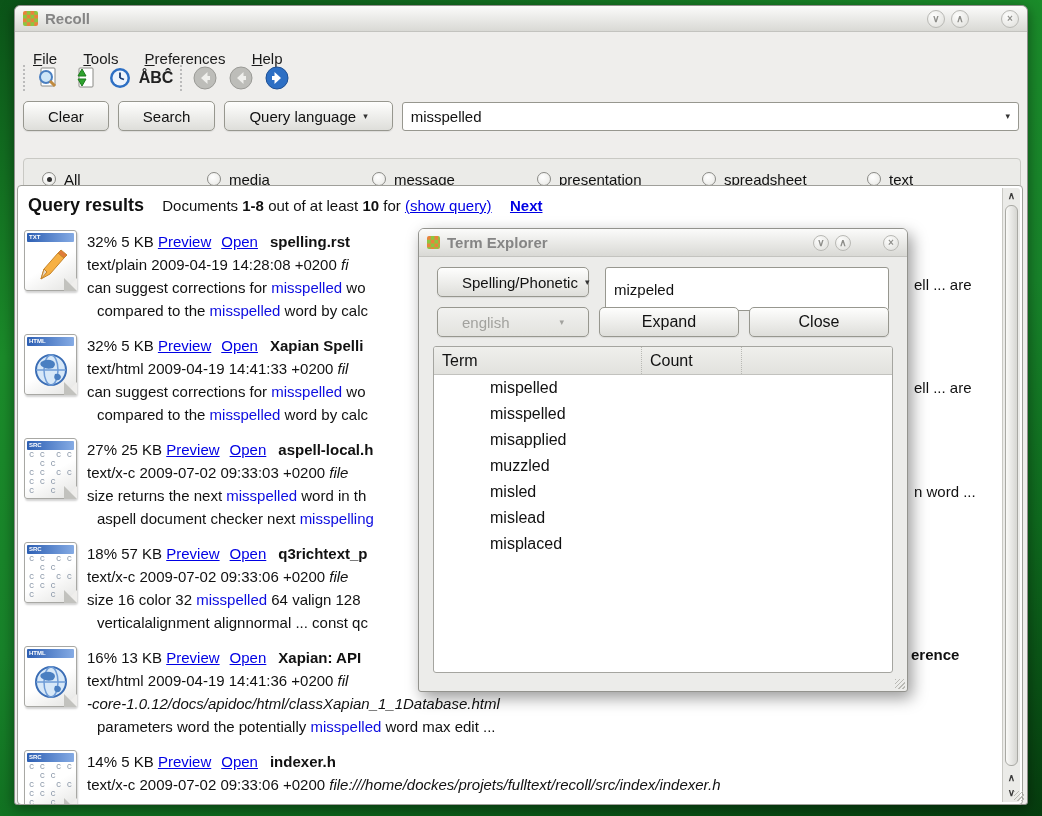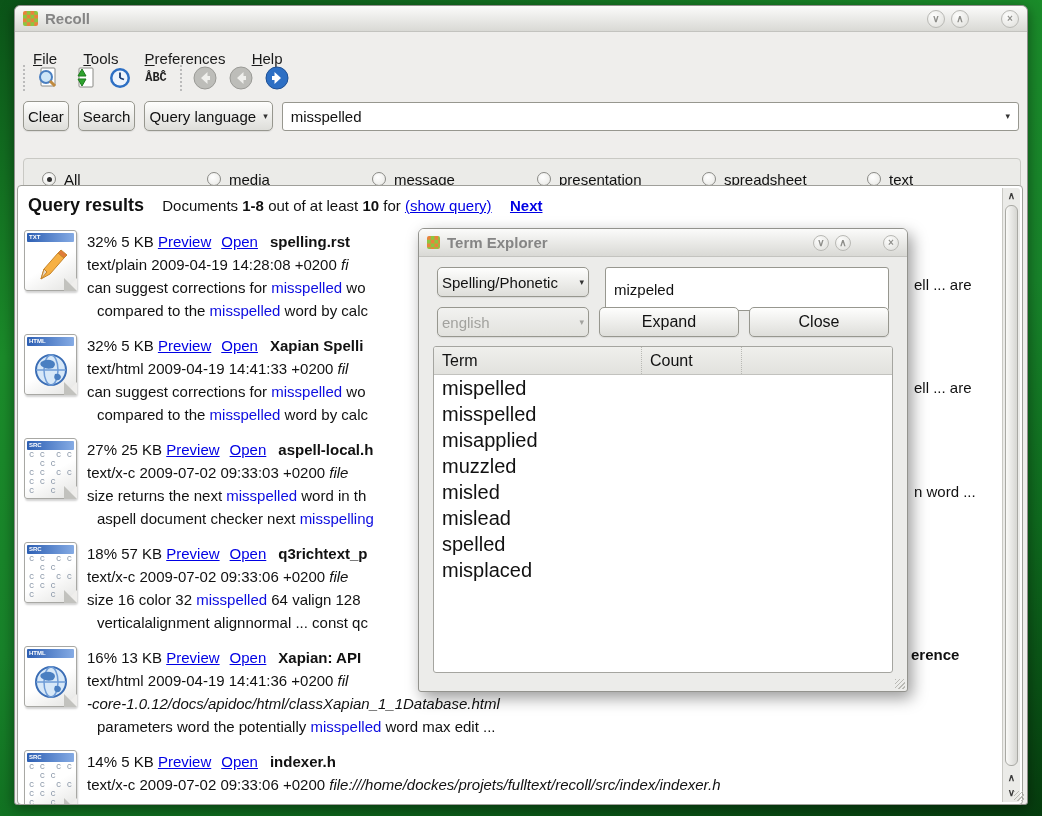--- a/index.html
+++ b/index.html
@@ -27,25 +27,25 @@
   
   .menubar { height:28px; padding:14px 10px; }
   .menu-item { display:inline-block; padding:4px 8px; margin-right:6px; color:#1a1a1a; }
   .menu-item::first-letter { text-decoration:underline; }
   
   .toolbar { height:36px; display:flex; align-items:center; padding:0 6px; gap:8px; }
   .tb-sep { width:5px; height:26px;
     background:repeating-linear-gradient(180deg,#bbb 0 2px, transparent 2px 4px);
     background-size:2px 100%; background-repeat:no-repeat; background-position:center; }
   .tb-btn { width:28px; height:28px; display:flex; align-items:center; justify-content:center; }
-  .tb-spell { font-size:12px; font-weight:bold; color:#222; letter-spacing:0;font-family:Liberation Mono, monospace; }
+  .tb-spell { font-size:16px; font-weight:bold; color:#222; letter-spacing:0; }
   
   .search-row { height:40px; display:flex; align-items:center; padding:0 8px; gap:9px; }
   .btn { height:30px; background:linear-gradient(180deg,#fefefd,#dededa);
-    border:1px solid #97978f; border-radius:5px; padding:0 4px; font-size:15px;
+    border:1px solid #97978f; border-radius:5px; padding:0 24px; font-size:15px;
     display:flex; align-items:center; box-shadow:0 1px 1px rgba(0,0,0,.08); white-space:nowrap; }
   .dd-arrow { font-size:9px; margin-left:7px; color:#333; }
   .combo { flex:1; height:29px; background:#fff; border:1px solid #97978f; border-radius:3px;
     display:flex; align-items:center; padding:0 8px; }
   .combo .value { flex:1; }
   
   .filter-row { position:absolute; left:8px; top:152px; width:998px; height:42px;
     background:#eceme9; background:#ebebe8; border:1px solid #c9c9c4; border-radius:4px;
     display:flex; align-items:center; padding-left:18px; }
   .radio-opt { display:flex; align-items:center; gap:8px; width:165px; }
@@ -117,21 +117,21 @@
     border-radius:3px; display:flex; align-items:center; padding:0 8px; }
   .dlg-btn { flex:1; justify-content:center; font-size:16px; }
   .dlg-btn::first-letter { text-decoration:underline; }
   .dlg-table { position:absolute; left:14px; top:117px; right:14px; bottom:18px;
     background:#fff; border:1px solid #a5a5a0; border-radius:3px; overflow:hidden; }
   .tbl-head { height:28px; background:linear-gradient(180deg,#efefec,#e2e2de);
     border-bottom:1px solid #c2c2be; display:flex; align-items:center; font-size:16px; }
   .th { padding-left:8px; }
   .th-term { width:208px; border-right:1px dotted #b9b9b4; height:100%; line-height:28px; }
   .th-count { width:100px; border-right:1px dotted #b9b9b4; height:100%; line-height:28px; }
-  .tbl-row { height:26px; line-height:26px; display:flex; font-size:20px; }
+  .tbl-row { height:26px; line-height:26px; display:flex; font-size:16px;margin-left:48px; }
   .td-term { padding-left:8px; width:208px; }
   .grip { position:absolute; right:2px; bottom:2px; width:10px; height:10px;
     background:repeating-linear-gradient(135deg,#b9b9b4 0 1px, transparent 1px 3px); }
 </style>
 </head>
 <body>
 
 <div class="window">
 
   <div class="titlebar">
@@ -439,24 +439,20 @@
         </div>
         <div class="tbl-row">
           <div class="td-term">misled</div>
           <div></div>
         </div>
         <div class="tbl-row">
           <div class="td-term">mislead</div>
           <div></div>
         </div>
         <div class="tbl-row">
-          <div class="td-term">spelled</div>
-          <div></div>
-        </div>
-        <div class="tbl-row">
           <div class="td-term">misplaced</div>
           <div></div>
         </div>
       </div>
   </div>
 
   <div class="grip"></div>
 </div>
 
 </body></html>

